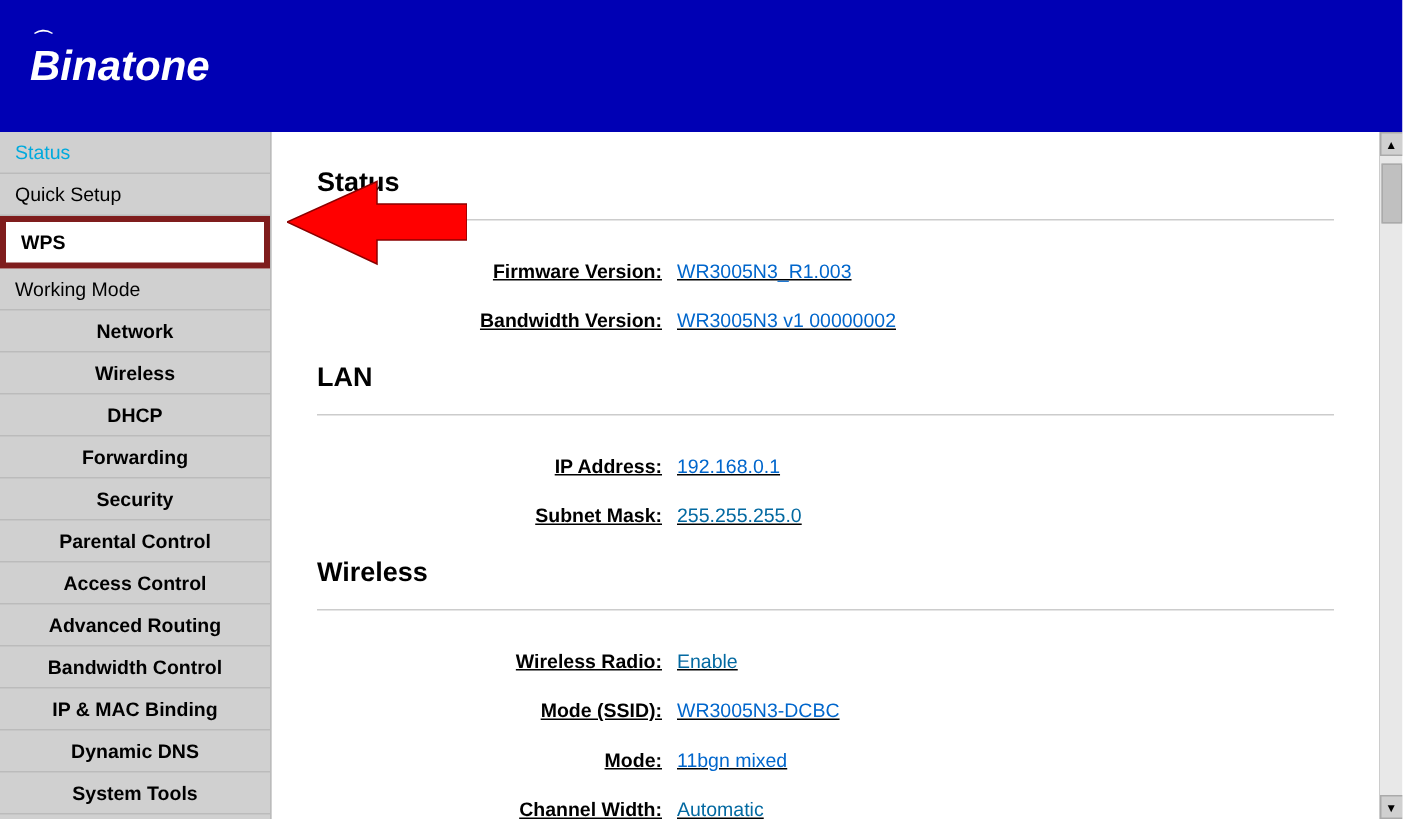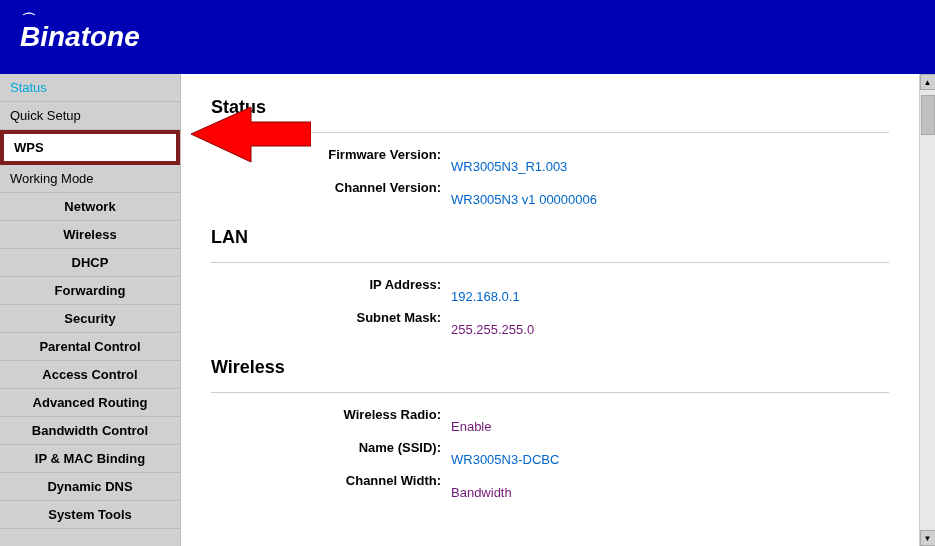--- a/index.html
+++ b/index.html
@@ -1,21 +1,21 @@
 <!DOCTYPE html>
 <html><head>
   <meta charset="utf-8">
   <style>
     * { margin: 0; padding: 0; box-sizing: border-box; }
     body { font-family: Arial, sans-serif; font-size: 13px; background: #fff; width: 935px; height: 546px; overflow: hidden; display: flex; flex-direction: column; }
 
     
     #header {
       background: #0000b4;
-      height: 74px;
+      height: 88px;
       display: flex;
       align-items: center;
       padding: 0 20px;
       flex-shrink: 0;
     }
     #logo-text {
       color: white;
       font-size: 28px;
       font-weight: bold;
       font-style: italic;
@@ -89,34 +89,35 @@
       margin-top: 8px;
     }
 
     .info-table {
       margin-left: 60px;
       margin-bottom: 20px;
     }
     .info-row {
       display: flex;
       margin-bottom: 6px;
-      align-items: flex-start;
+      align-items: flex-end;
+      text-decoration: underline;
     }
     .info-label {
       width: 180px;
       text-align: right;
       font-weight: bold;
       padding-right: 10px;
       color: #000;
     }
     .info-value {
       color: #0066cc;
       margin-top: 12px;
     }
-    .info-value.black { color: #701a75; }
+    .info-value.black { color: #0369a1; }
 
     
     #scrollbar {
       width: 16px;
       background: #f0f0f0;
       border-left: 1px solid #ccc;
       flex-shrink: 0;
       display: flex;
       flex-direction: column;
       align-items: center;
@@ -193,22 +194,22 @@
 
     <div class="section-title">Status</div>
     <hr class="section-divider">
 
     <div class="info-table">
       <div class="info-row">
         <span class="info-label">Firmware Version:</span>
         <span class="info-value">WR3005N3_R1.003</span>
       </div>
       <div class="info-row">
-        <span class="info-label">Channel Version:</span>
-        <span class="info-value">WR3005N3 v1 00000006</span>
+        <span class="info-label">Bandwidth Version:</span>
+        <span class="info-value">WR3005N3 v1 00000002</span>
       </div>
     </div>
 
     <div class="section-title">LAN</div>
     <hr class="section-divider">
 
     <div class="info-table">
       <div class="info-row">
         <span class="info-label">IP Address:</span>
         <span class="info-value">192.168.0.1</span>
@@ -221,26 +222,30 @@
 
     <div class="section-title">Wireless</div>
     <hr class="section-divider">
 
     <div class="info-table">
       <div class="info-row">
         <span class="info-label">Wireless Radio:</span>
         <span class="info-value black">Enable</span>
       </div>
       <div class="info-row">
-        <span class="info-label">Name (SSID):</span>
+        <span class="info-label">Mode (SSID):</span>
         <span class="info-value">WR3005N3-DCBC</span>
       </div>
       <div class="info-row">
+        <span class="info-label">Mode:</span>
+        <span class="info-value">11bgn mixed</span>
+      </div>
+      <div class="info-row">
         <span class="info-label">Channel Width:</span>
-        <span class="info-value black">Bandwidth</span>
+        <span class="info-value black">Automatic</span>
       </div>
     </div>
 
   </div>
 
   <div id="scrollbar">
     <div class="scroll-btn">▲</div>
     <div class="scroll-track">
       <div class="scroll-thumb"></div>
     </div>

